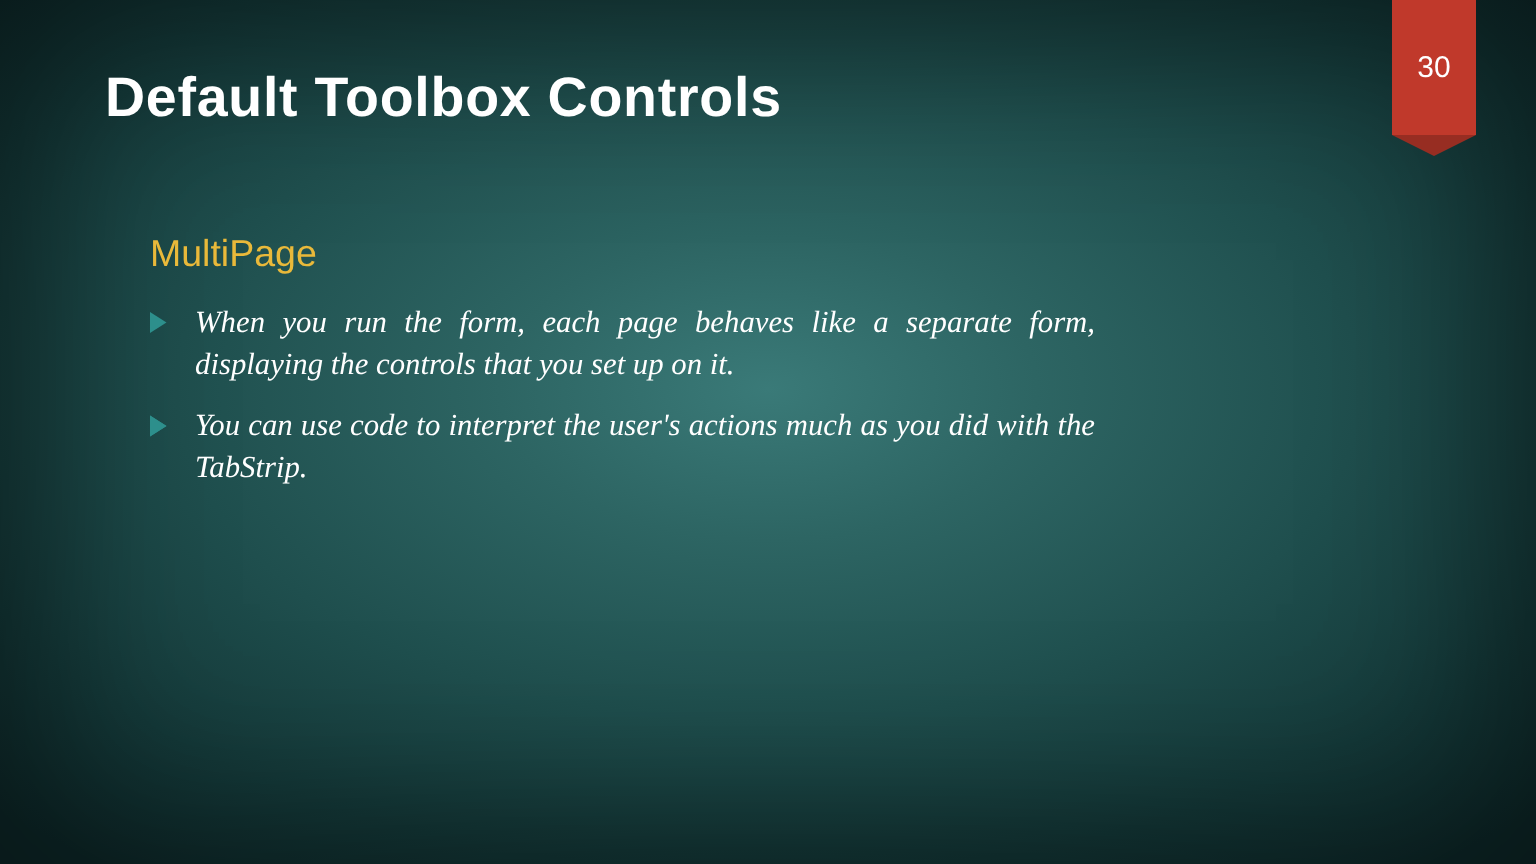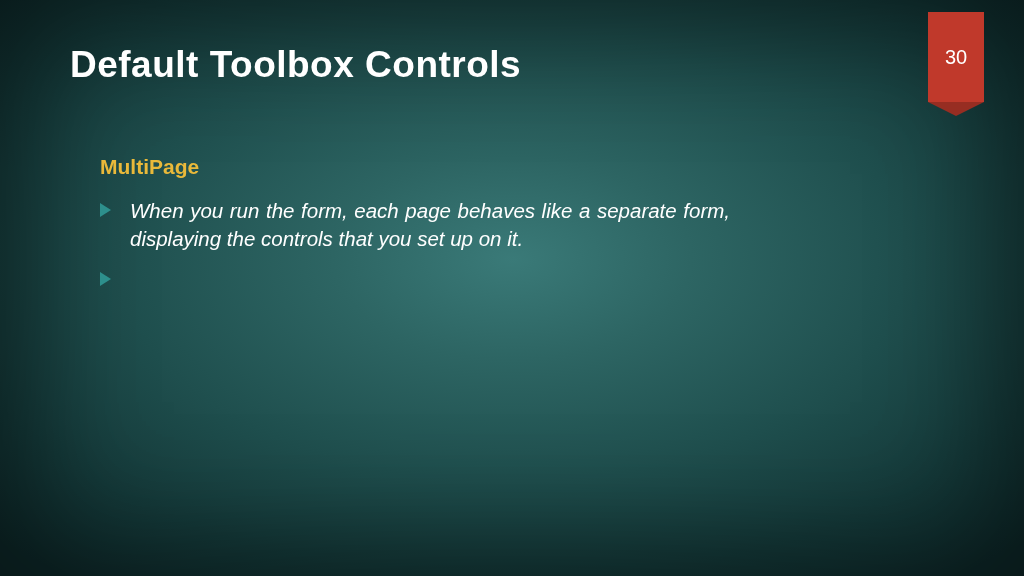--- a/index.html
+++ b/index.html
@@ -23,21 +23,21 @@
     top: 44px;
     color: #ffffff;
     font-size: 37px;
     font-weight: 700;
     letter-spacing: 0.5px;
     text-align: center;
   }
   .pagenum {
     position: absolute;
     right: 40px;
-    top: 12px;
+    top: 0;
     width: 56px;
     height: 90px;
     background: #c0392b;
     color: #ffffff;
     display: flex;
     align-items: center;
     justify-content: center;
     font-size: 20px;
     font-weight: 400;
   }
@@ -53,25 +53,25 @@
   }
   .content {
     position: absolute;
     left: 100px;
     top: 155px;
     width: 630px;
     color: #ffffff;
   }
   .subhead {
     color: #e9b93a;
-    font-weight: 700;
-    font-size: 21px;
+    font-weight: 400;
+    font-size: 25px;
     margin-bottom: 18px;
   }
-  .bullets { list-style: none; }
+  .bullets { list-style: none; font-family: Liberation Serif, serif; }
   .bullets li {
     position: relative;
     padding-left: 30px;
     font-size: 20.5px;
     font-style: italic;
     line-height: 1.35;
     margin-bottom: 14px;
   }
   .bullets li.justify {
     text-align: justify;
@@ -101,16 +101,20 @@
   <div class="content">
     <div class="subhead">MultiPage</div>
     <ul class="bullets">
       <li class="justify">
         <span class="arrow"></span>
         <span>When you run the form, each page behaves like a separate form, displaying the controls that you set up on it.</span>
       </li>
       <li>
         <span class="arrow"></span>
       </li>
+      <li class="justify">
+        <span class="arrow"></span>
+        <span>You can use code to interpret the user's actions much as you did with the TabStrip.</span>
+      </li>
     </ul>
   </div>
 
 </div>
 
 </body></html>

